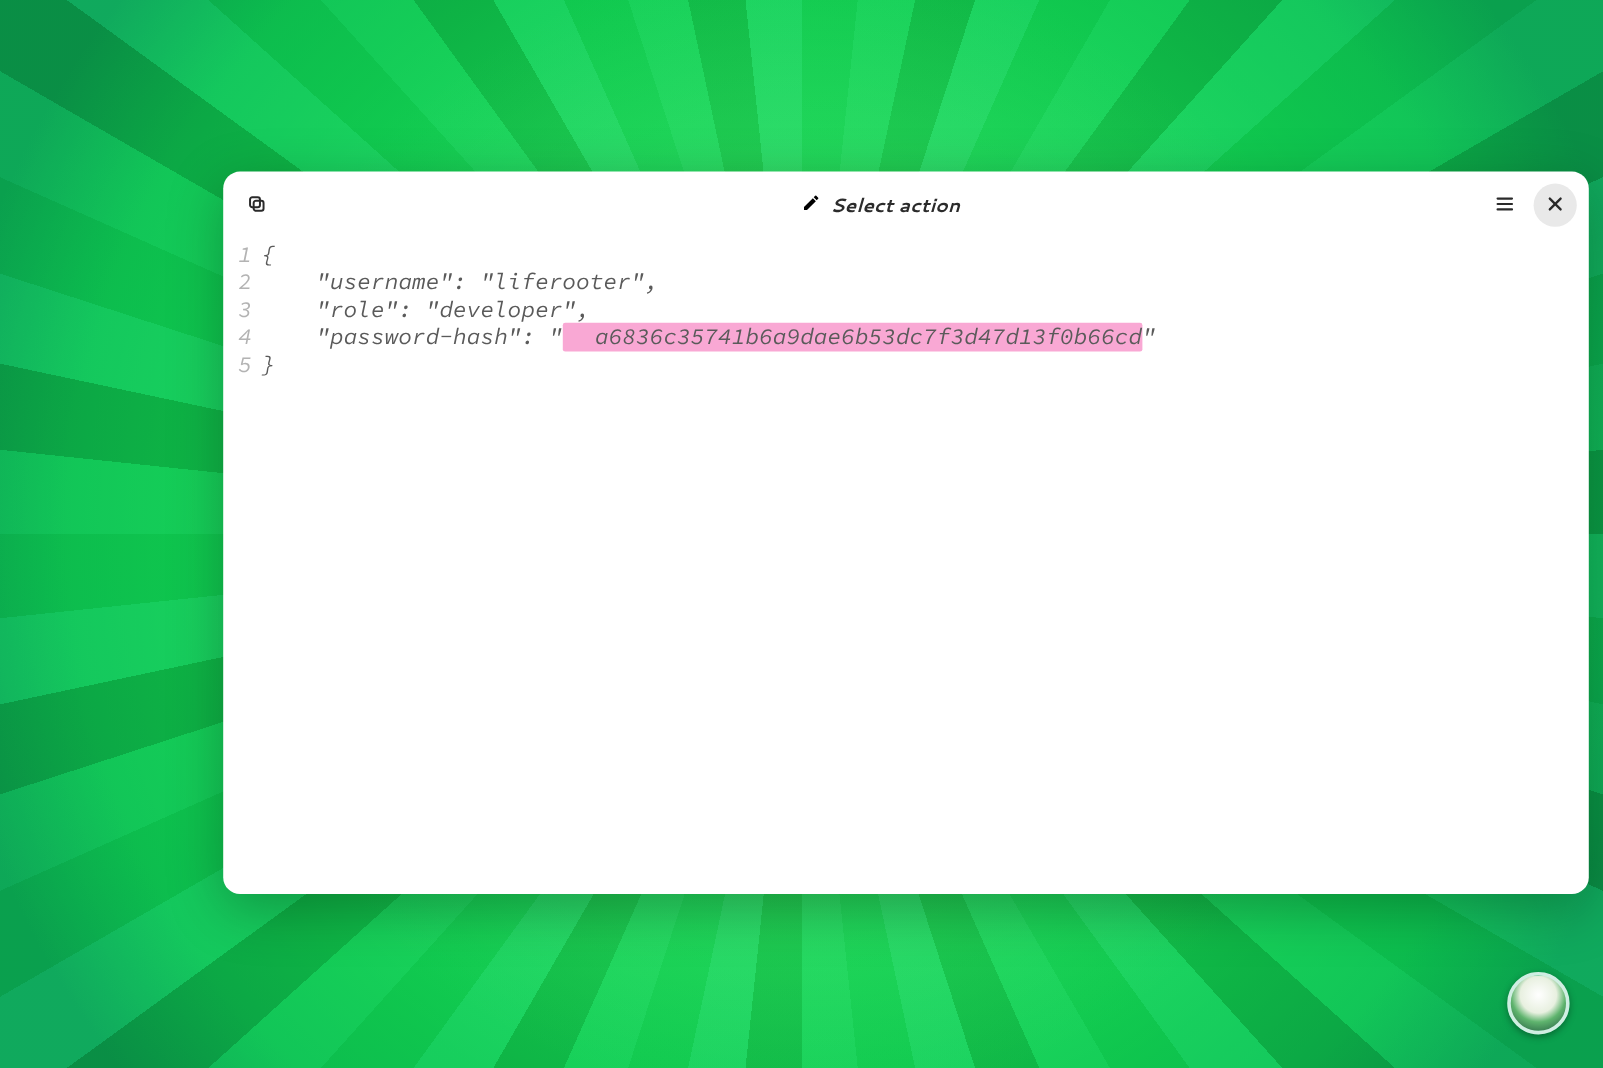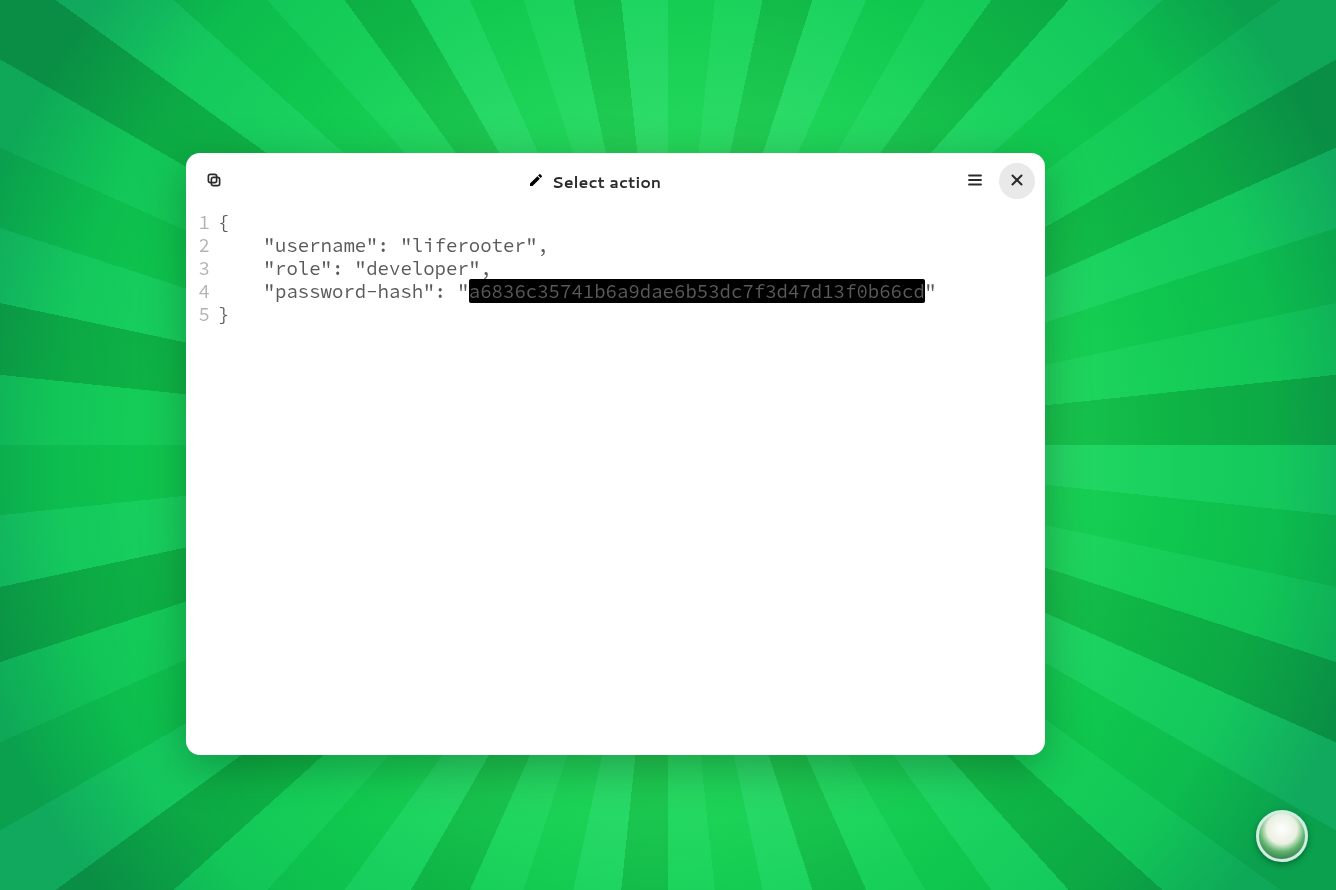--- a/index.html
+++ b/index.html
@@ -25,28 +25,29 @@
     }
     .desktop-bg::after{
       content:"";
       position:absolute; inset:0;
       background: radial-gradient(circle at 50% 50%, rgba(191,236,100,0.55) 0%, rgba(95,200,120,0.2) 30%, rgba(0,0,0,0) 60%);
     }
 
     .window {
       position: absolute;
       left: 186px;
-      top: 153px;
-      width: 859px;
+      top: 143px;
+      width: 1138px;
       height: 602px;
       background: #ffffff;
       border-radius: 14px;
       box-shadow: 0 12px 46px rgba(0,0,0,0.28);
       display: flex;
       flex-direction: column;
+      font-style: italic;
     }
 
     .titlebar {
       height: 56px;
       display: flex;
       align-items: center;
       padding: 0 10px;
     }
     .titlebar .left,
     .titlebar .right {
@@ -107,23 +108,24 @@
       text-align: right;
       color: #b3b3b3;
       user-select: none;
       padding-right: 8px;
       font-variant-numeric: tabular-nums;
     }
     .code-content {
       white-space: pre;
     }
     .sel {
-      background: #000000;
+      background: #f9a8d4;
       color: #5a5a5a;
       border-radius: 2px;
+      padding-left: 27px;
     }
 
     
     .tray-badge {
       position: absolute;
       right: 28px;
       bottom: 28px;
       width: 52px;
       height: 52px;
       border-radius: 50%;

